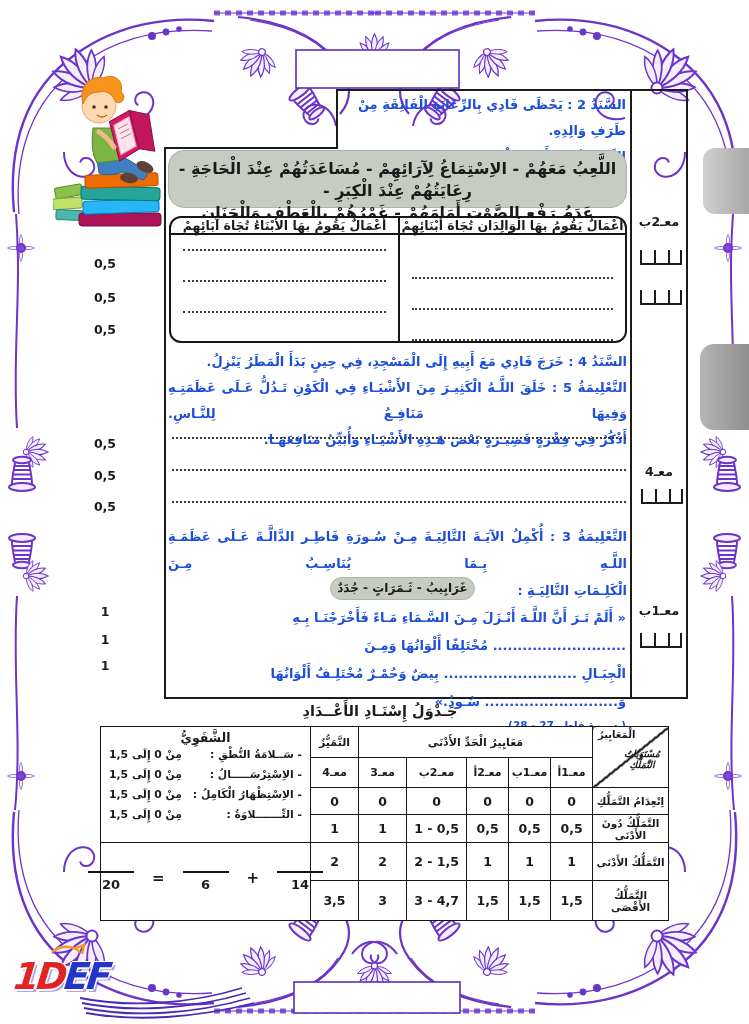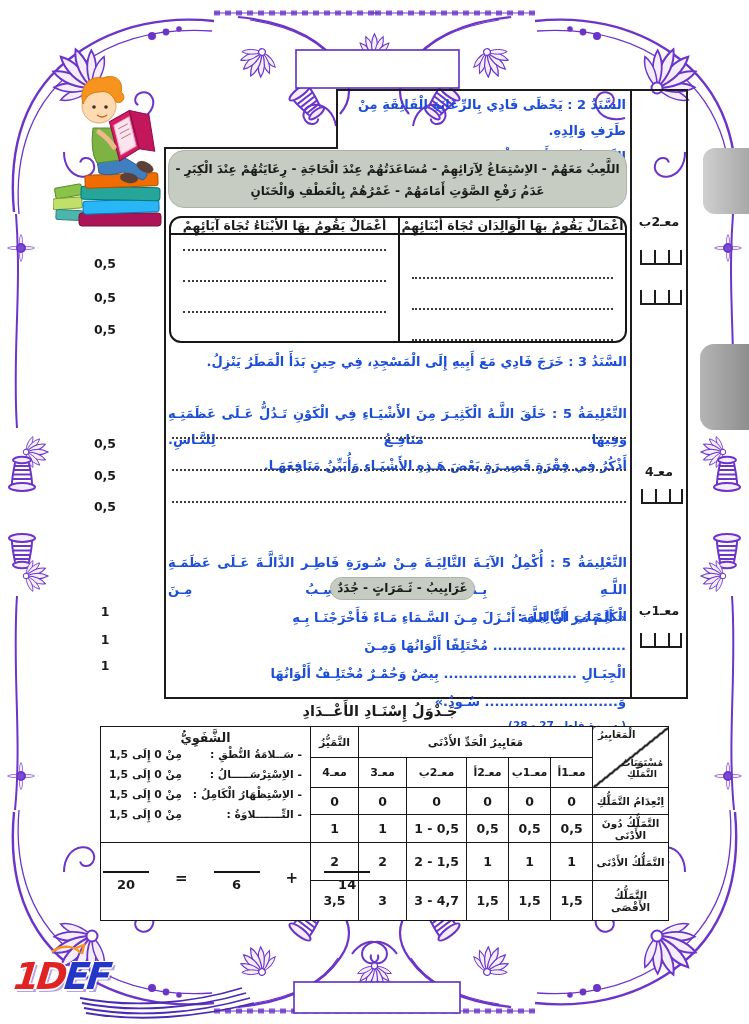--- a/index.html
+++ b/index.html
@@ -2,21 +2,21 @@
 <html lang="ar"><head>
 <meta charset="utf-8">
 <style>
   * { box-sizing: border-box; margin: 0; padding: 0; }
   html,body { width:749px; height:1024px; }
   body { font-family:"DejaVu Sans", sans-serif; background:#fff; position:relative; overflow:hidden; color:#1a1a1a; }
   .abs { position:absolute; }
   svg.layer { position:absolute; left:0; top:0; }
   .ar { direction:rtl; unicode-bidi:embed; }
   .txt { font-size:13px; font-weight:bold; line-height:26px; text-align:right; color:#1d4ed8; }
-  .just { text-align:justify; text-align-last:justify;margin-top:26px; }
+  .just { text-align:justify; text-align-last:justify; }
   
   .graybox { background:#c7ccc2; border:1px solid #aeb4a8; border-radius:16px; text-align:center; font-weight:bold; }
   
   .ptable { border:2px solid #161616; border-radius:12px; display:flex; direction:rtl; overflow:hidden; background:#fff; }
   .pcol { width:50%; display:flex; flex-direction:column; }
   .pcol:first-child { border-left:2px solid #161616;gap:28px; }
   .phead { height:34px; border-bottom:2px solid #161616; display:flex; align-items:center; justify-content:center; font-size:12.5px; font-weight:bold; }
   .pbody { flex:1; padding:14px 12px 0 12px; }
   .dotline { height:0; border-bottom:2.2px dotted #3a3a3a; margin-bottom:29px; }
   .dotline-free { position:absolute; border-bottom:2.2px dotted #3a3a3a; height:0; }
@@ -29,26 +29,26 @@
   
   .gtitle { position:absolute; font-size:14.5px; font-weight:bold; text-align:center; direction:rtl; letter-spacing:1px; }
   table.grade { border-collapse:collapse; direction:rtl; table-layout:fixed; width:568px; background:#fff; }
   table.grade td { border:1.6px solid #161616; text-align:center; font-weight:bold; padding:0 2px; }
   td.rowlabel { font-size:10.5px;margin-top:12px; }
   td.colhead  { font-size:11px; }
   td.val { font-size:12.5px; direction:ltr; unicode-bidi:isolate; }
   td.diag { position:relative; background:
       linear-gradient(to top left, transparent 48.8%, #161616 48.8%, #161616 51.2%, transparent 51.2%); }
   .diag-top { position:absolute; top:2px; left:5px; font-size:10px; }
-  .diag-bot { position:absolute; bottom:8px; right:3px; font-size:9.5px; line-height:1.1; width:46px; text-align:center; }
+  .diag-bot { position:absolute; bottom:17px; right:3px; font-size:9.5px; line-height:1.1; width:46px; text-align:center;font-style:italic; }
   .oralcell { vertical-align:top; padding:3px 8px 0 8px !important; }
   .oral-title { text-align:center; font-size:12.5px; font-weight:bold; margin-bottom:0; }
   .oral-line { display:flex; justify-content:space-between; direction:rtl; font-size:10.8px; font-weight:bold; line-height:20px; }
   .formulacell { direction:ltr; }
-  .formula { display:flex; align-items:center; justify-content:flex-start; gap:26px; direction:ltr; }
+  .formula { display:flex; align-items:center; justify-content:center; gap:18px; direction:ltr; }
   .frac { display:flex; flex-direction:column; align-items:center; }
   .frac .bar { width:46px; border-top:2.2px solid #161616; margin-bottom:4px; }
   .frac .num { font-size:13px; font-weight:bold; }
   .op { font-size:15px; font-weight:bold; margin-top:-8px; }
   
   .blob { position:absolute; }
   
   .logo-text { font-style:italic; font-weight:bold; font-size:37px; letter-spacing:-3px; transform:skewX(-6deg); line-height:1;
                text-shadow:1.5px 0 #fff,-1.5px 0 #fff,0 1.5px #fff,0 -1.5px #fff,3px 3px 0 rgba(91,47,192,.45); }
   .logo-red { color:#e02424; } .logo-blue { color:#2336c8; }
@@ -201,21 +201,21 @@
     <circle cx="53" cy="39" r="1.8" fill="#333"></circle>
     <path d="M44,47 Q49,51 54,47" stroke="#b5651d" fill="none" stroke-width="1.3"></path>
   </g>
 </svg>
 
 <div class="abs ar txt" style="left:340px; top:92px; width:286px;">
   <div>السَّنَدُ 2 : يَحْظَى فَادِي بِالرِّعَايَةِ الْفَائِقَةِ مِنْ طَرَفِ وَالِدِهِ.</div>
   <div>التَّعْلِيمَةُ 4 : أَعْمُرُ الْجَدْوَلَ بِـمَا يُنَاسِبُ.</div>
 </div>
 
-<div class="abs ar graybox" style="left:168px; top:150px; width:459px; height:58px; padding-top:7px; font-size:12px; line-height:22px;text-align:center;">
+<div class="abs ar graybox" style="left:168px; top:150px; width:459px; height:58px; padding-top:7px; font-size:16px; line-height:22px;text-align:center;">
   <div>اللَّعِبُ مَعَهُمْ - الاِسْتِمَاعُ لِآرَائِهِمْ - مُسَاعَدَتُهُمْ عِنْدَ الْحَاجَةِ - رِعَايَتُهُمْ عِنْدَ الْكِبَرِ -</div>
   <div>عَدَمُ رَفْعِ الصَّوْتِ أَمَامَهُمْ - غَمْرُهُمْ بِالْعَطْفِ وَالْحَنَانِ</div>
 </div>
 
 <div class="abs ptable" style="left:169px; top:216px; width:458px; height:127px;">
   <div class="pcol">
     <div class="phead ar">أَعْمَالٌ يَقُومُ بِهَا الْوَالِدَانِ تُجَاهَ أَبْنَائِهِمْ</div>
     <div class="pbody">
       <div class="dotline"></div>
       <div class="dotline"></div>
@@ -226,30 +226,30 @@
     <div class="phead ar">أَعْمَالٌ يَقُومُ بِهَا الأَبْنَاءُ تُجَاهَ آبَائِهِمْ</div>
     <div class="pbody">
       <div class="dotline"></div>
       <div class="dotline"></div>
       <div class="dotline"></div>
     </div>
   </div>
 </div>
 
 <div class="abs ar txt" style="left:168px; top:349px; width:459px;">
-  <div>السَّنَدُ 3 : خَرَجَ فَادِي مَعَ أَبِيهِ إِلَى الْمَسْجِدِ، فِي حِينٍ بَدَأَ الْمَطَرُ يَنْزِلُ.</div>
+  <div>السَّنَدُ 4 : خَرَجَ فَادِي مَعَ أَبِيهِ إِلَى الْمَسْجِدِ، فِي حِينٍ بَدَأَ الْمَطَرُ يَنْزِلُ.</div>
   <div class="just">التَّعْلِيمَةُ 5 : خَلَقَ اللَّـهُ الْكَثِيـرَ مِنَ الأَشْيَـاءِ فِي الْكَوْنِ تَـدُلُّ عَـلَى عَظَمَتِـهِ وَفِيهَا مَنَافِـعُ لِلنَّـاسِ.</div>
   <div>أَذْكُرُ فِي فِقْرَةٍ قَصِيـرَةٍ بَعْضَ هَـذِهِ الأَشْيَـاءِ وَأُبَيِّنُ مَنَافِعَهَـا.</div>
 </div>
 <div class="dotline-free" style="left:172px; top:437px; width:454px;"></div>
 <div class="dotline-free" style="left:172px; top:469px; width:454px;"></div>
 <div class="dotline-free" style="left:172px; top:501px; width:454px;"></div>
 
 <div class="abs ar txt" style="left:168px; top:523px; width:459px; line-height:27px;">
-  <div class="just">التَّعْلِيمَةُ 5 : أُكْمِلُ الآيَـةَ التَّالِيَـةَ مِـنْ سُـورَةِ فَاطِـر الدَّالَّـةَ عَـلَى عَظَمَـةِ اللَّـهِ بِـمَا يُنَاسِـبُ مِـنَ</div>
+  <div class="just">التَّعْلِيمَةُ 3 : أُكْمِلُ الآيَـةَ التَّالِيَـةَ مِـنْ سُـورَةِ فَاطِـر الدَّالَّـةَ عَـلَى عَظَمَـةِ اللَّـهِ بِـمَا يُنَاسِـبُ مِـنَ</div>
   <div>الْكَلِـمَاتِ التَّالِيَـةِ :</div>
 </div>
 <div class="abs ar graybox" style="left:330px; top:577px; width:145px; height:23px; font-size:12px; line-height:21px; border-radius:12px;">غَرَابِيبُ - ثَـمَرَاتٍ - جُدَدٌ</div>
 <div class="abs ar txt" style="left:168px; top:604px; width:458px; line-height:28px;">
   <div>« أَلَمْ تَـرَ أَنَّ اللَّـهَ أَنْـزَلَ مِـنَ السَّـمَاءِ مَـاءً فَأَخْرَجْنَـا بِـهِ ........................... مُخْتَلِفًا أَلْوَانُهَا وَمِـنَ</div>
   <div>الْجِبَـالِ ........................... بِيضٌ وَحُمْـرٌ مُخْتَلِـفٌ أَلْوَانُهَا وَ........................... سُـودٌ.»</div>
   <div style="text-align:right; font-size:10.5px; line-height:18px;">( سورة فاطر 27 - 28)</div>
 </div>
 
 <div class="mlabel" style="left:632px; top:214px;">معـ2ب</div>

